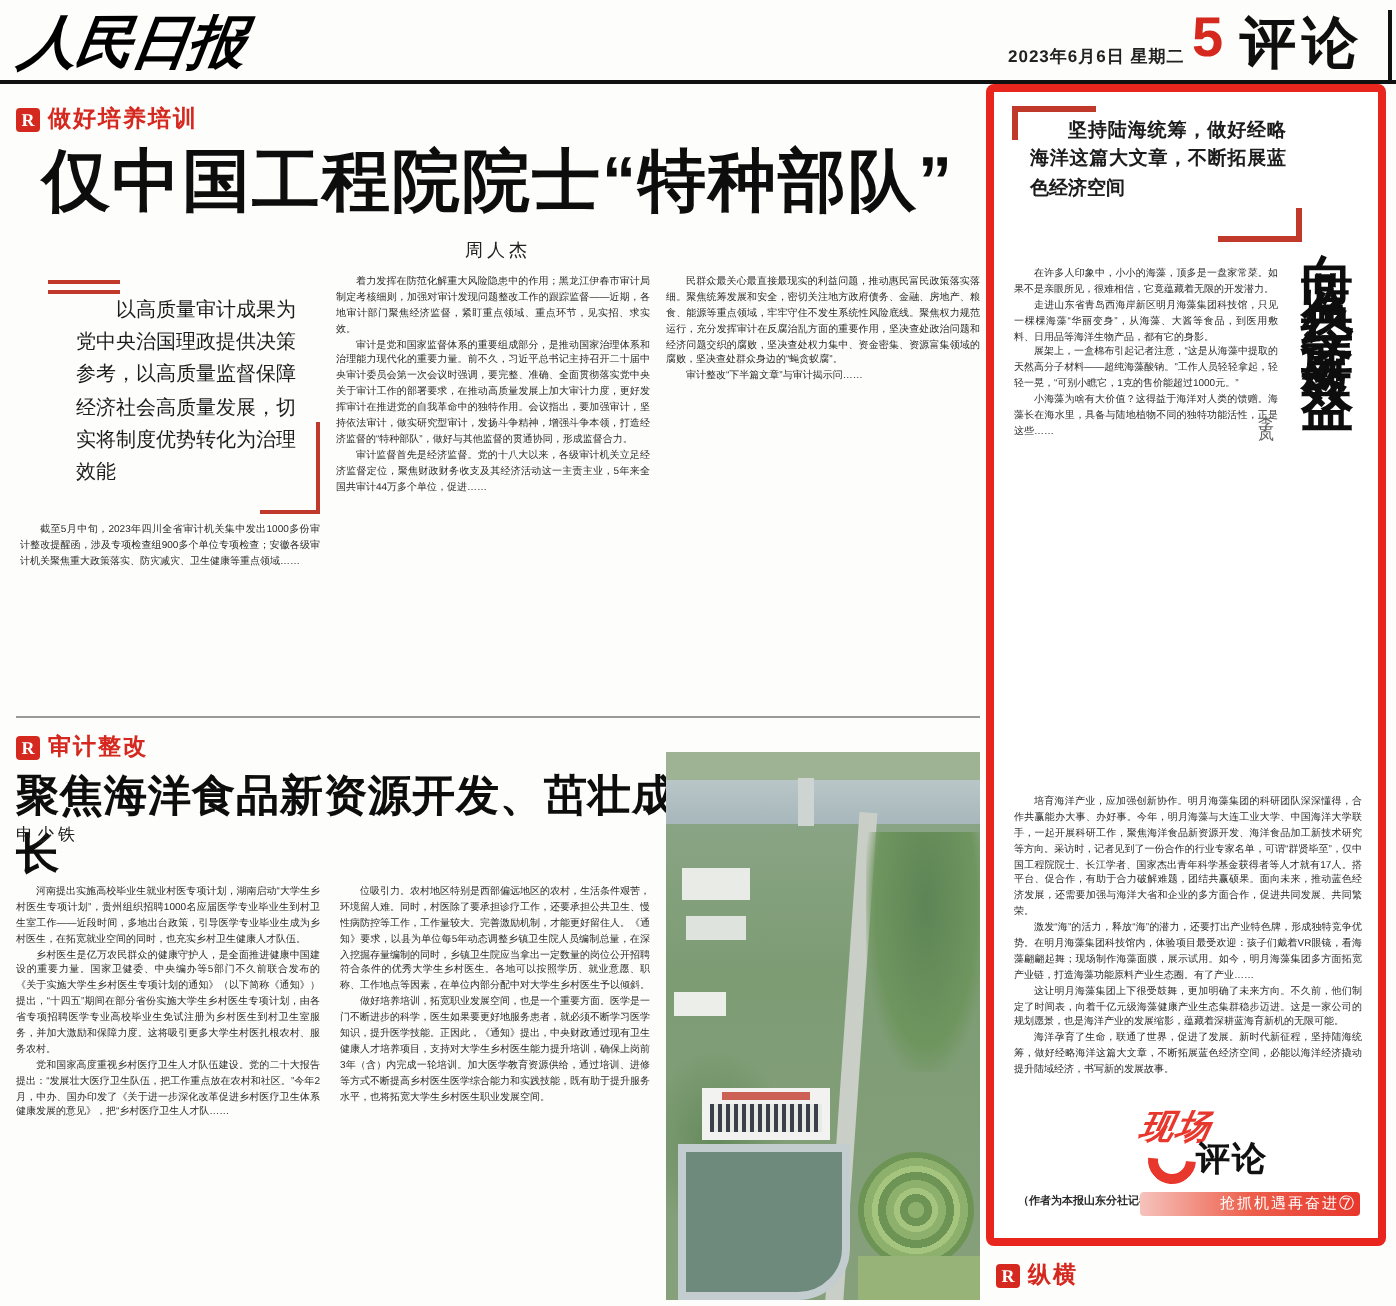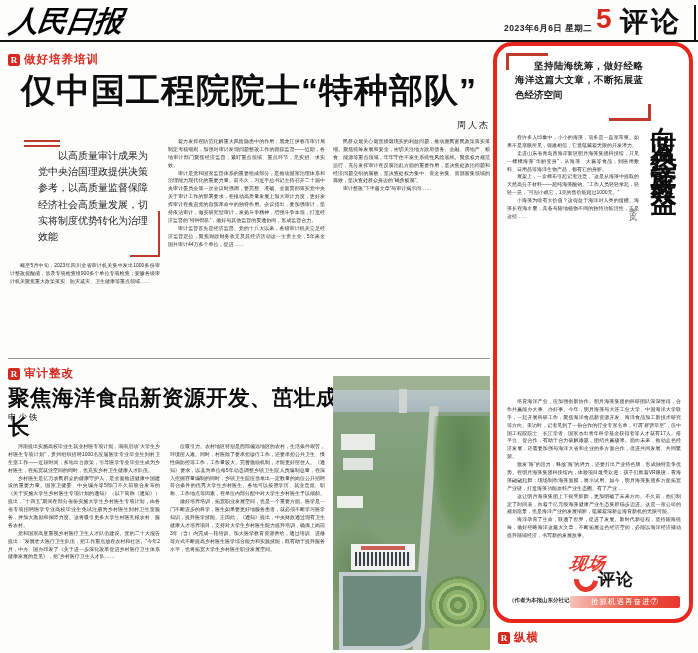--- a/index.html
+++ b/index.html
@@ -30,21 +30,21 @@
     font-size:9px; font-weight:900; text-align:center; line-height:12px;
     font-family:"Liberation Serif", serif;
   }
   .sec-text { font-size:11.5px; font-weight:900; color:#d5281e; letter-spacing:1px; }
 
   
   .obs-headline {
     left:8px; top:68px; width:482px; text-align:center;
     font-size:34px; font-weight:900; letter-spacing:1px; color:#0d0d0d;
   }
-  .obs-byline { left:8px; top:119px; width:482px; text-align:right; font-size:9px; color:#222; letter-spacing:2px; }
+  .obs-byline { left:8px; top:119px; width:482px; text-align:center; font-size:9px; color:#222; letter-spacing:2px; }
   .bodytext { font-size:5px; line-height:1.58; text-align:justify; color:#2b2b2b; }
   .bodytext p { text-indent:2em; }
   .obs-c1 { left:8px;  top:138px; width:152px; height:218px; }
   .obs-c2 { left:168px; top:138px; width:157px; height:218px; overflow:hidden; }
   .obs-c3 { left:333px; top:138px; width:157px; height:218px; overflow:hidden; }
 
   .intro-box {
     position:relative; margin-left:16px; padding:10px 12px 12px 14px;
     font-size:10px; font-weight:normal; line-height:1.62; color:#1c1c1c; text-align:justify;
   }
@@ -82,21 +82,21 @@
         background:repeating-linear-gradient(90deg,#39404a 0 2px,#e8eae6 2px 4px); }
   .ph-gatehouse .redsign { position:absolute; left:10px; top:2px; width:44px; height:4px; background:#c23b2e; opacity:.8; }
   .ph-pond { position:absolute; left:6px; top:196px; width:86px; height:78px; background:#6d8a7c;
              border:4px solid #c3cdd0; border-radius:0 0 26px 0; }
   .ph-spiral { position:absolute; left:96px; top:200px; width:58px; height:58px; border-radius:50%;
         background:repeating-radial-gradient(circle at 50% 50%, #8db06c 0 4px, #6d9454 4px 8px, #a5c47e 8px 11px); }
   .ph-lawn { position:absolute; left:96px; top:252px; width:61px; height:22px; background:#97b377; }
 
   
   .redbox { left:493px; top:42px; width:200px; height:581px;
-            border:4px solid #e8261d; border-radius:19px; background:#fff; }
+            border:4px solid #e8261d; border-radius:4px; background:#fff; }
   .blue-intro { position:absolute; left:18px; top:13px; width:128px;
                 font-size:9.5px; font-weight:bold; line-height:1.5; text-align:justify; color:#1c1c1c; text-indent:2em; }
   .bi-tl { position:absolute; left:9px; top:7px; width:42px; height:17px;
            border-left:3px solid #c0392b; border-top:3px solid #c0392b; }
   .bi-br { position:absolute; left:112px; top:58px; width:42px; height:17px;
            border-right:3px solid #c0392b; border-bottom:3px solid #c0392b; }
   .blue-upper { position:absolute; left:10px; top:88px; width:132px; }
   .blue-vtitle { position:absolute; right:7px; top:60px; height:310px;
                  writing-mode:vertical-rl; font-size:26px; font-weight:900; letter-spacing:9px; color:#0d0d0d; }
   .blue-vbyline { position:absolute; right:52px; top:155px; writing-mode:vertical-rl;
@@ -107,21 +107,21 @@
   
   .scene { position:absolute; right:7px; bottom:9px; width:114px; height:58px; }
   .scene-xianchang { position:absolute; left:2px; top:0; font-size:17px; font-weight:900;
                      color:#e8372c; font-style:italic; transform:skewX(-12deg); letter-spacing:1px; }
   .scene-swoosh { position:absolute; left:6px; top:16px; width:24px; height:24px; border-radius:50%;
                   border:5px solid transparent; border-left-color:#e8372c; border-bottom-color:#e8372c;
                   transform:rotate(-40deg); }
   .scene-pinglun { position:absolute; left:30px; top:16px; font-size:17px; font-weight:900; color:#111; letter-spacing:1px; }
   .scene-banner { position:absolute; left:2px; bottom:2px; width:110px; height:12px;
                   background:linear-gradient(90deg,#f6c3bc,#ed5f4c,#e8372c); border-radius:2px;
-                  color:#fff; font-size:7.5px; line-height:12px; text-align:center; letter-spacing:1px; }
+                  color:#fff; font-size:7.5px; line-height:12px; text-align:left; letter-spacing:1px;padding-left:40px; }
 
   .zongheng { left:498px; top:630px; }
 </style>
 </head>
 <body>
 
 <div class="abs masthead-logo">人民日报</div>
 <div class="abs masthead-date">2023年6月6日 星期二</div>
 <div class="abs page-num">5</div>
 <div class="abs page-name">评论</div>

